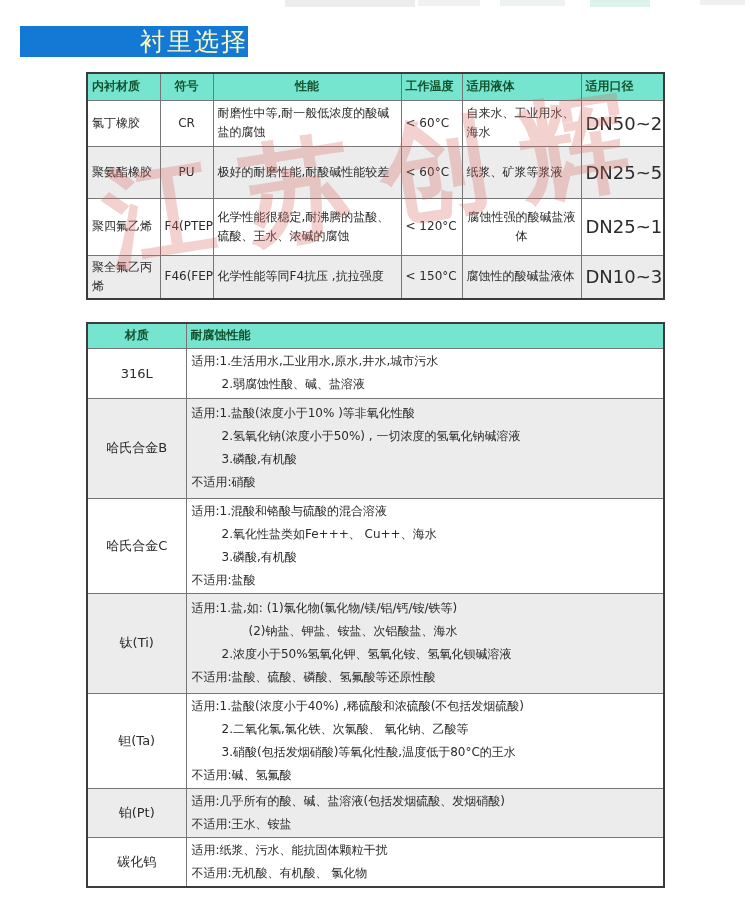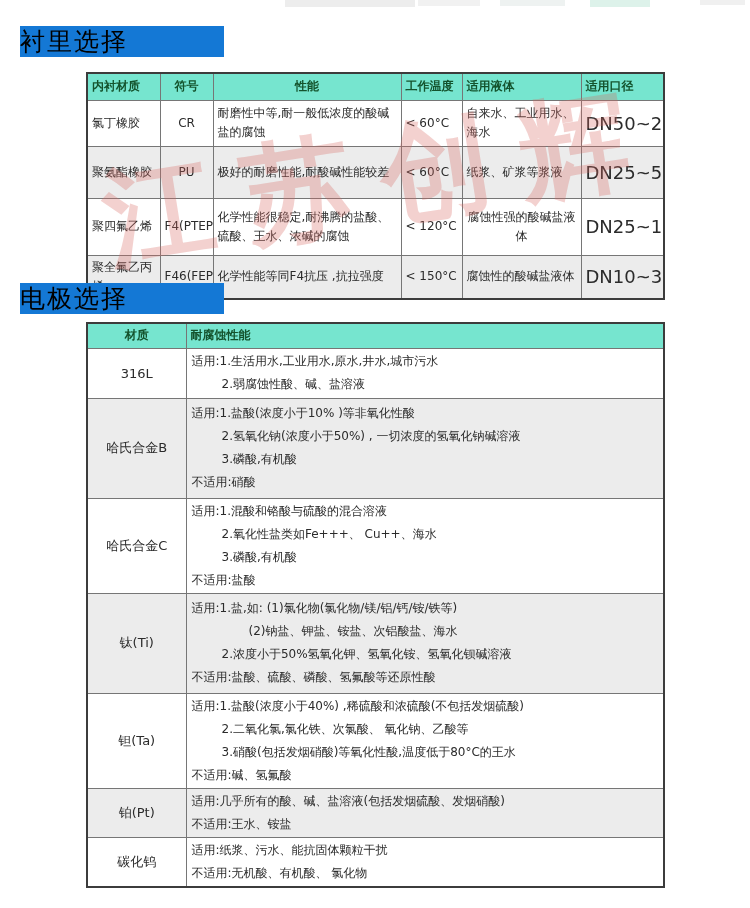--- a/index.html
+++ b/index.html
@@ -4,22 +4,22 @@
 <style>
   html,body{margin:0;padding:0;background:#ffffff;}
   .page{position:relative;width:750px;height:908px;background:#ffffff;overflow:hidden;
         font-family:"DejaVu Sans","Liberation Sans",sans-serif;color:#2b2b2b;}
 
   
   .artifact{position:absolute;}
 
   
   .banner{position:absolute;left:20px;width:204px;height:31px;background:#1478d5;
-          color:#000000;font-size:25px;line-height:31px;text-align:left;
-          letter-spacing:2px;font-weight:normal;}
+          color:#fef9c3;font-size:25px;line-height:31px;text-align:right;
+          letter-spacing:2px;font-weight:normal;padding-left:24px;}
   .banner.b1{top:26px;}
   .banner.b2{top:283px;}
 
   
   table{border-collapse:collapse;position:absolute;left:86px;table-layout:fixed;
         background:#ffffff;}
   th,td{border:1px solid #767676;font-size:12px;padding:2px 4px;vertical-align:middle;
         overflow:hidden;}
   table{border:2px solid #3c3c3c;}
   thead th{background:#76e5cf;font-weight:bold;color:#14532d;text-align:left;}
@@ -124,21 +124,20 @@
         <td>化学性能等同F4抗压 ,抗拉强度</td>
         <td>&lt; 150°C</td>
         <td>腐蚀性的酸碱盐液体</td>
         <td class="dn">DN10~300</td>
       </tr>
     </tbody>
   </table>
 
   <div class="watermark">江苏创辉</div>
 
-  <div class="banner b2">电极选择</div>
 
   <table class="t2">
     <colgroup>
         <col style="width:99px">
         <col style="width:478px">
       </colgroup>
     <thead>
       <tr>
         <th style="text-align:center">材质</th>
         <th>耐腐蚀性能</th>

